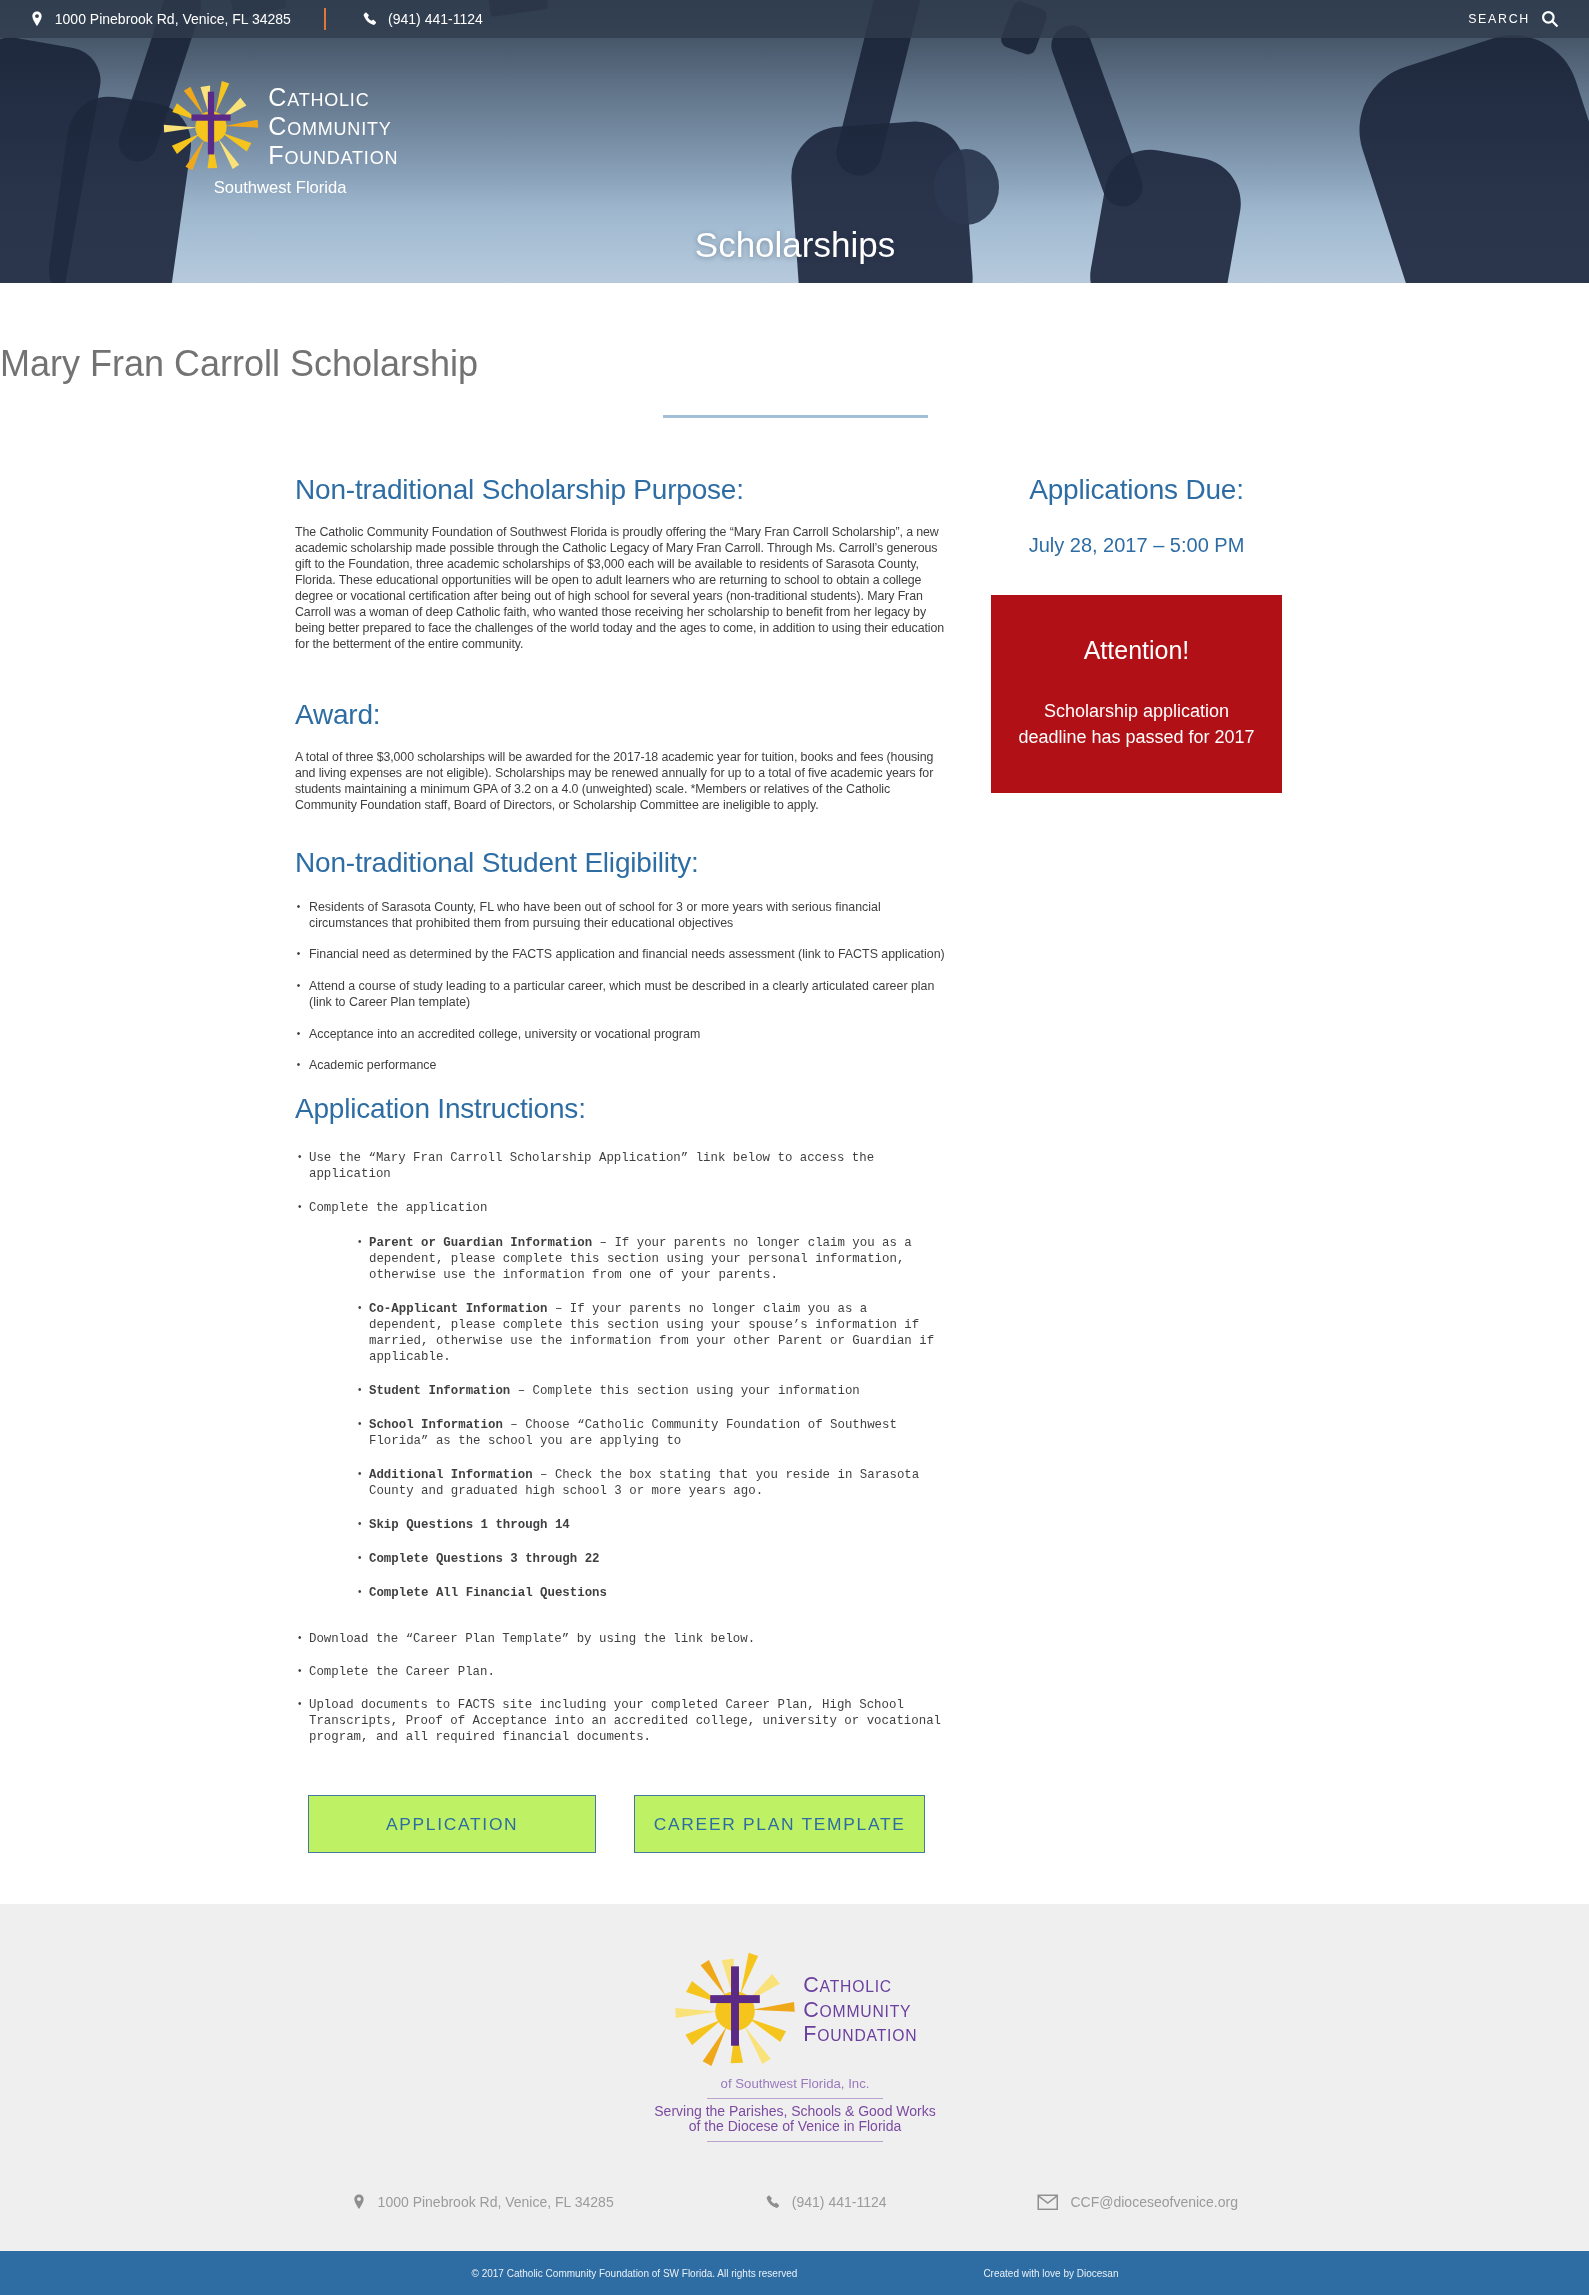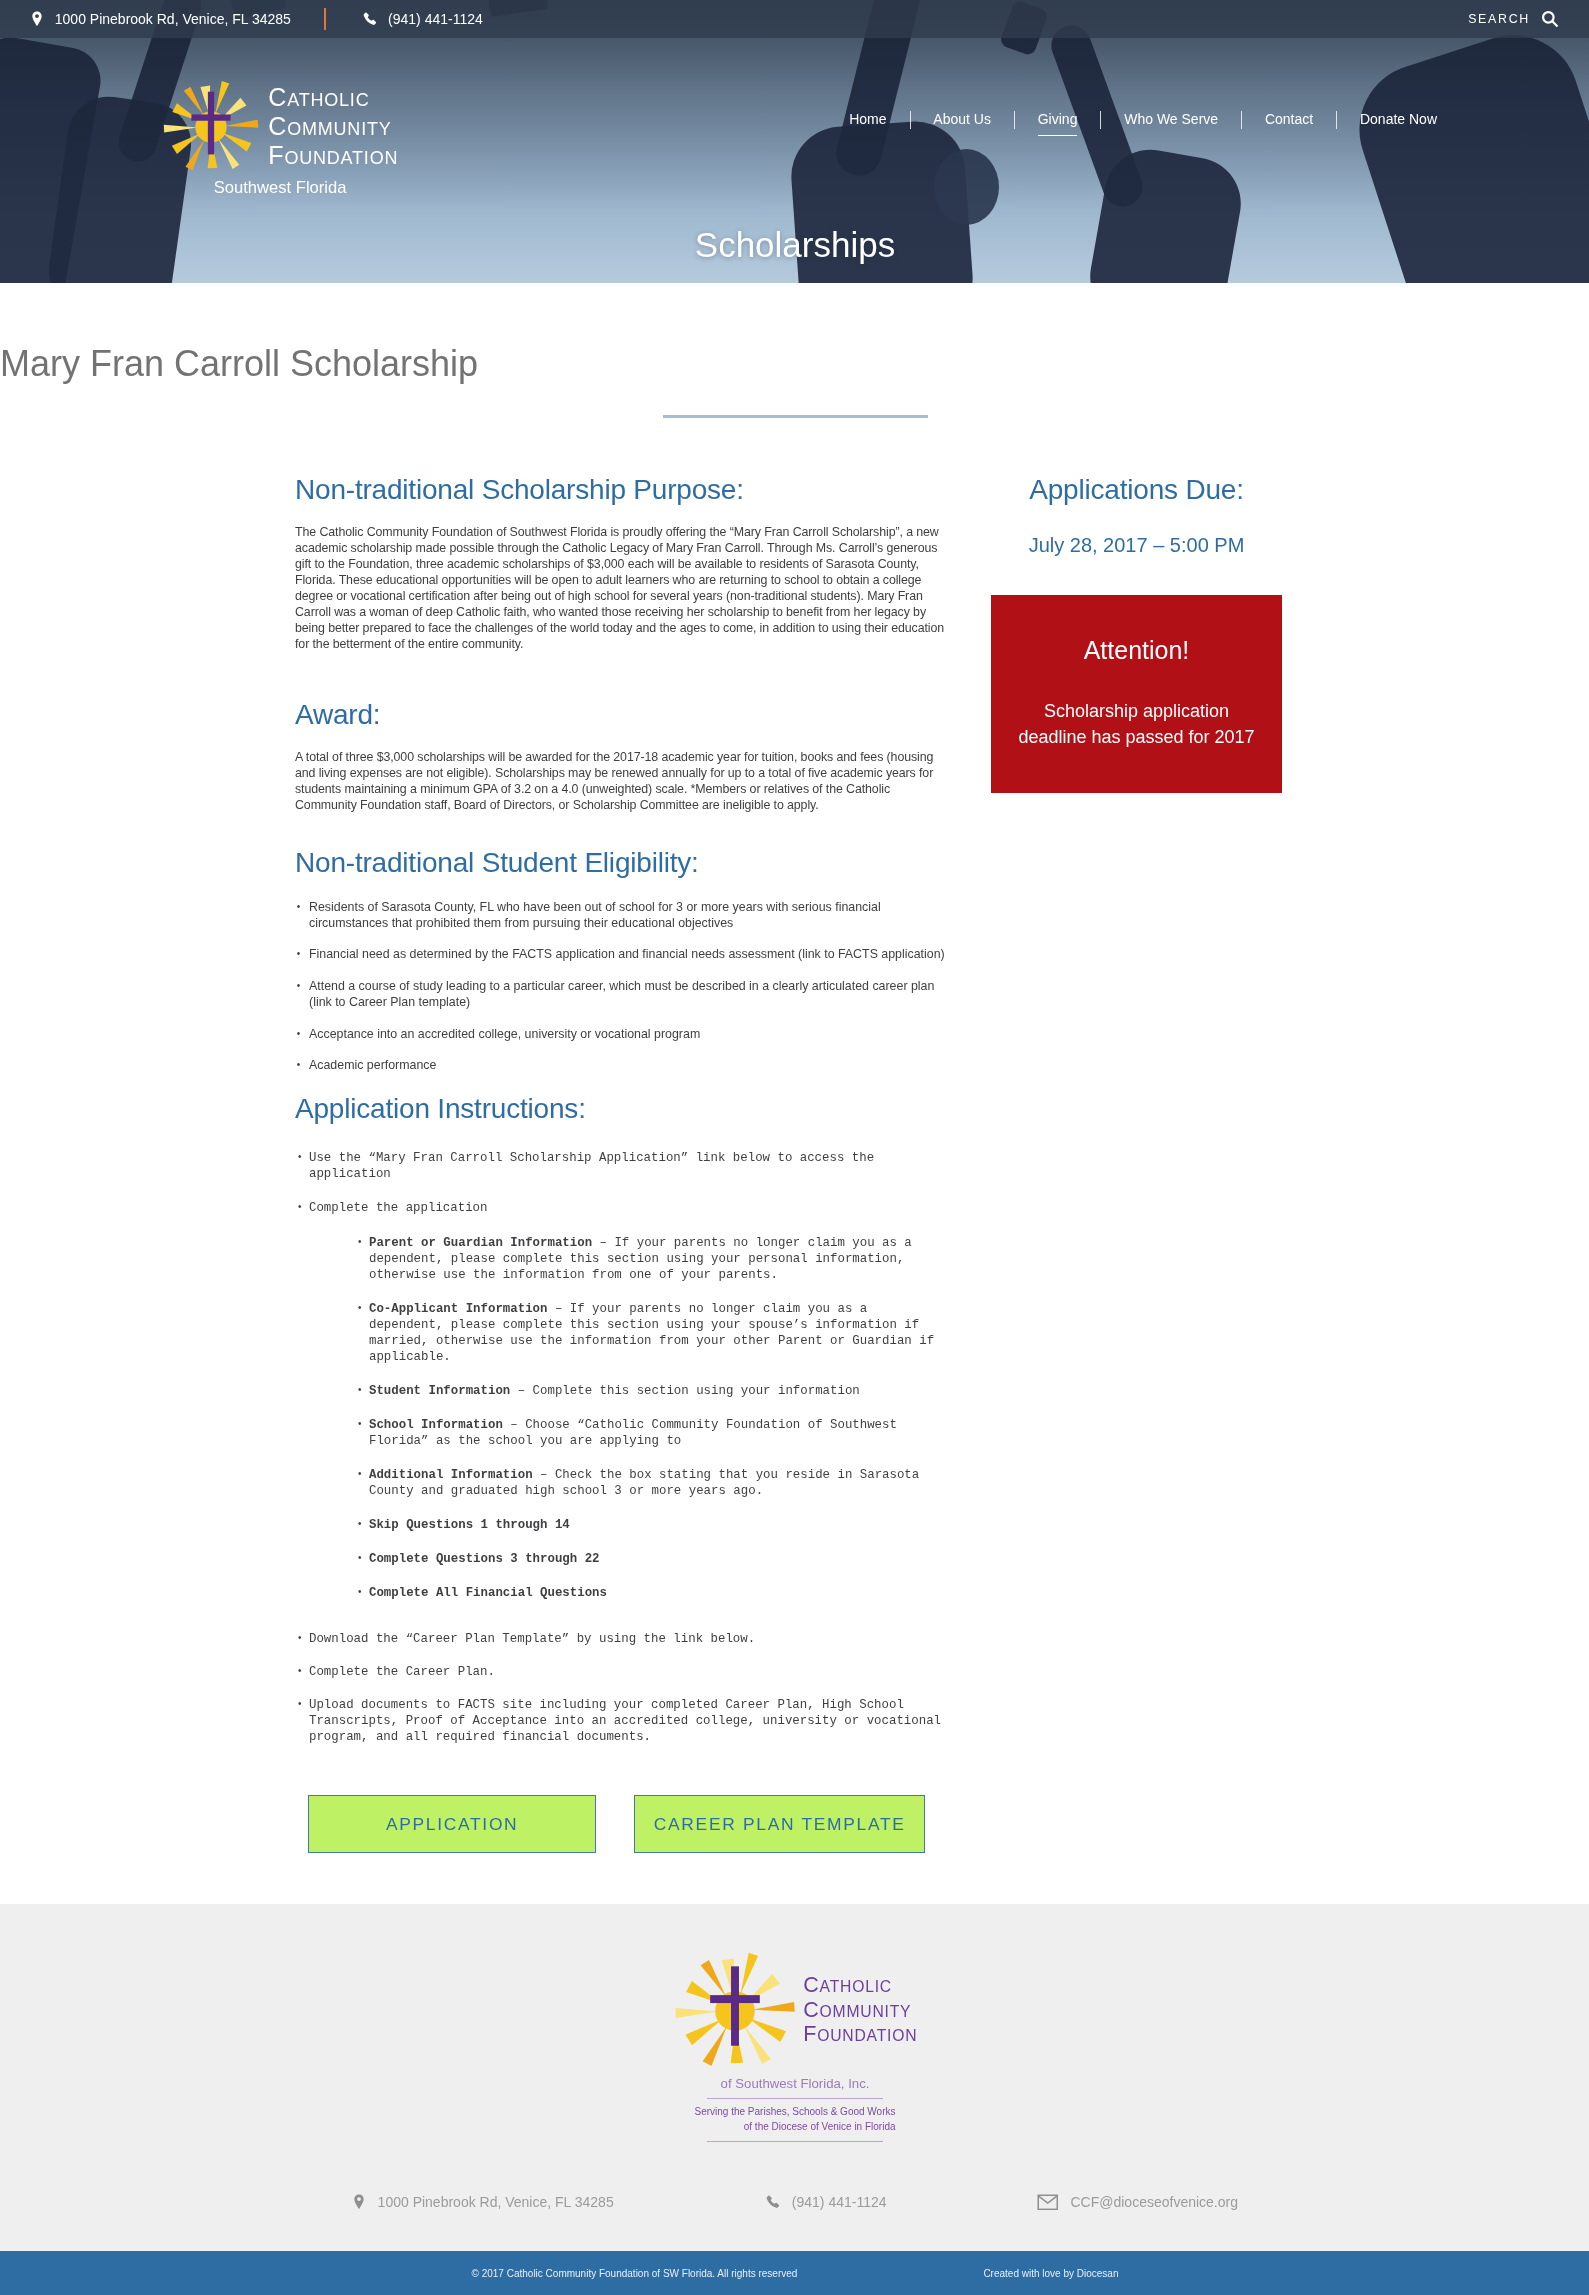--- a/index.html
+++ b/index.html
@@ -82,21 +82,21 @@
 
   
   footer { background: #efeff0; height: 347px; padding-top: 45px; }
   .f-logo { display: flex; flex-direction: column; align-items: center; }
   .f-logo-top { display: flex; align-items: center; gap: 6.6px; }
   .f-words { color: #6b3f9e; letter-spacing: 0.8px; }
   .f-word { display: block; font-size: 15.7px; line-height: 22.4px; text-transform: uppercase; }
   .f-word::first-letter { font-size: 21.5px; }
   .f-sub { color: #9a79bd; font-size: 13.2px; margin-top: 3.3px; }
   .f-rule { width: 176px; height: 0.8px; background: #b9a3cf; margin-top: 6.6px; }
-  .f-tagline { color: #7c4ba0; font-size: 10px; line-height: 15px; margin-top: 5.8px; text-align: right; }
+  .f-tagline { color: #7c4ba0; font-size: 14px; line-height: 15px; margin-top: 5.8px; text-align: center; }
   .f-contact { width: 886px; margin: 51px auto 0; display: flex; justify-content: space-between; align-items: center; color: #9b9b9b; font-size: 14px; }
   .f-contact .contact-item { display: flex; align-items: center; gap: 11.6px; }
   .bottombar { height: 44px; background: #2e6da4; display: flex; align-items: center; justify-content: center; gap: 146px; color: #e8f0f7; font-size: 10px; }
   .credit-link { cursor: pointer; padding-left: 40px; }
 
   svg.icn { display: inline-block; vertical-align: middle; }
 </style>
 </head>
 <body>
 
@@ -172,33 +172,20 @@
             </svg>
           <div class="logo-words">
             <span class="logo-word">Catholic</span>
             <span class="logo-word">Community</span>
             <span class="logo-word">Foundation</span>
           </div>
         </div>
         <div class="logo-sub">Southwest Florida</div>
       </div>
 
-      <nav class="main-nav">
-        <a class="nav-item">Home</a>
-        <span class="nav-sep"></span>
-        <a class="nav-item">About Us</a>
-        <span class="nav-sep"></span>
-        <a class="nav-item active">Giving</a>
-        <span class="nav-sep"></span>
-        <a class="nav-item">Who We Serve</a>
-        <span class="nav-sep"></span>
-        <a class="nav-item">Contact</a>
-        <span class="nav-sep"></span>
-        <a class="nav-item">Donate Now</a>
-      </nav>
     </div>
 
     <h1 class="hero-title">Scholarships</h1>
   </header>
 
   <main>
     <h1 class="page-h1">Mary Fran Carroll Scholarship</h1>
     <div class="title-underline"></div>
 
     <div class="columns">

